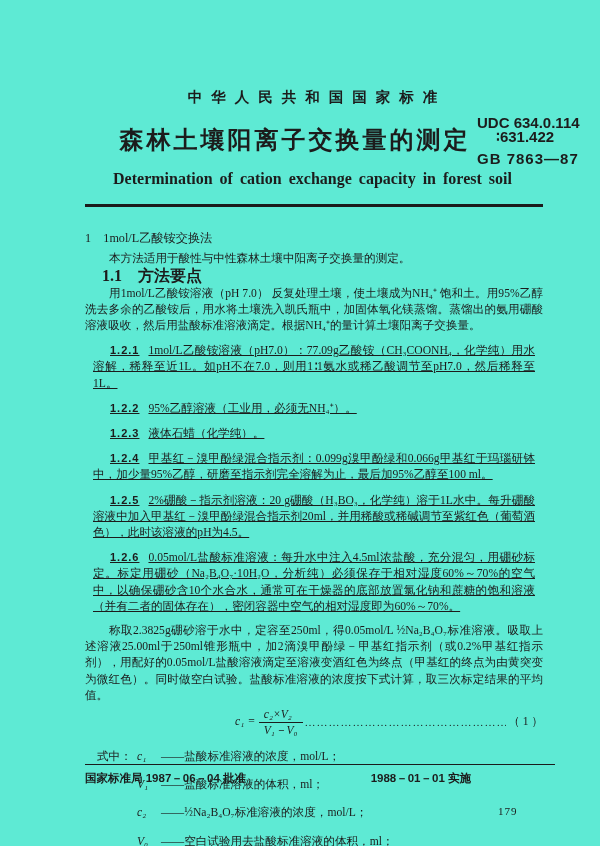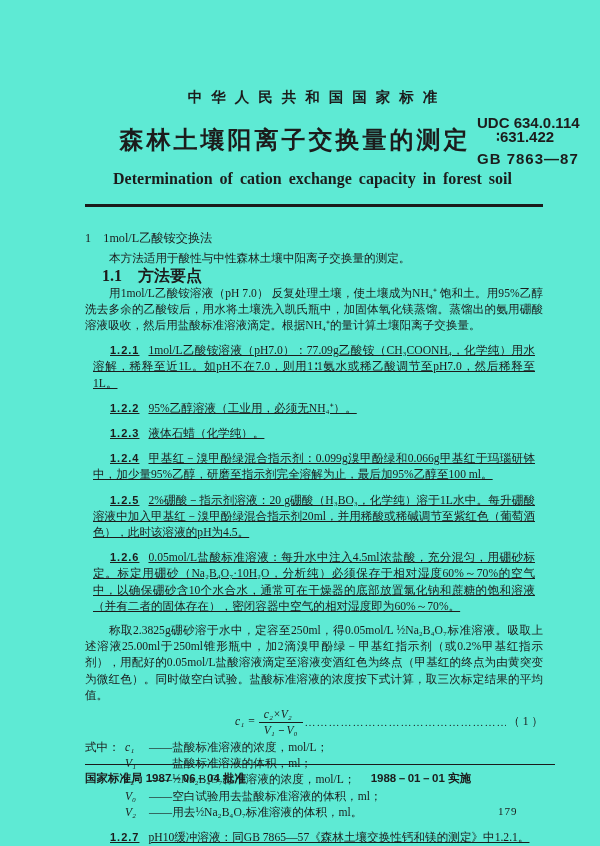--- a/index.html
+++ b/index.html
@@ -58,21 +58,21 @@
     font-family:"Liberation Serif",serif;
   }
   .formula-lhs{font-style:italic;margin-right:4px;}
   .formula-eq{margin-right:4px;}
   .frac{display:inline-block;font-style:italic;font-size:11.6px;line-height:13px;vertical-align:middle;}
   .frac .fnum{display:block;border-bottom:1.2px solid #1c1c1c;padding:0 5px 1px 5px;}
   .frac .fden{display:block;padding:1px 5px 0 5px;}
   .dots{flex:1;overflow:hidden;white-space:nowrap;letter-spacing:1px;margin:0 2px;font-size:11px;}
   .formula-no{font-size:11.6px;}
   
-  .def-row{display:flex;margin:0;}
+  .def-row{display:flex;margin:12px;}
   .def-lead{width:40px;flex:0 0 40px;}
   .def-sym{font-style:italic;flex:0 0 24px;width:24px;font-family:"Liberation Serif",serif;}
   .def-desc{flex:1;}
   
   .rule-bottom{
     position:absolute;top:764px;left:85px;width:470px;height:0;
     border-top:1.5px solid #1b1b1b;
   }
   .footer-row{
     position:absolute;top:771px;left:85px;width:386px;

